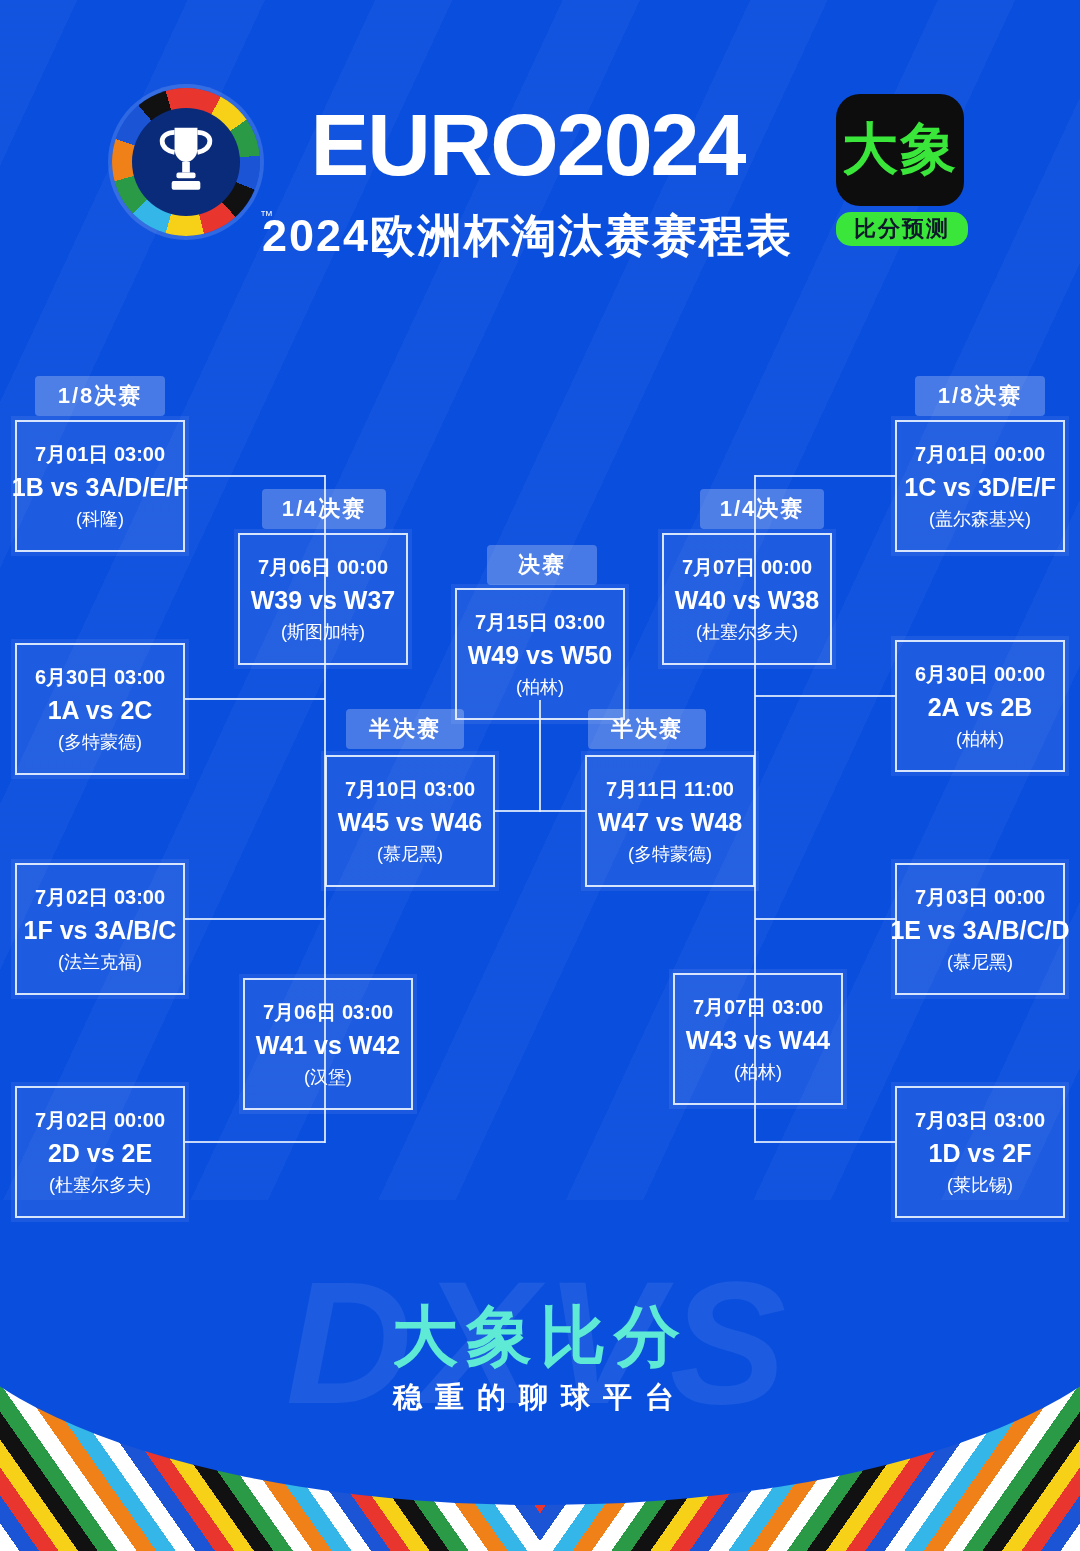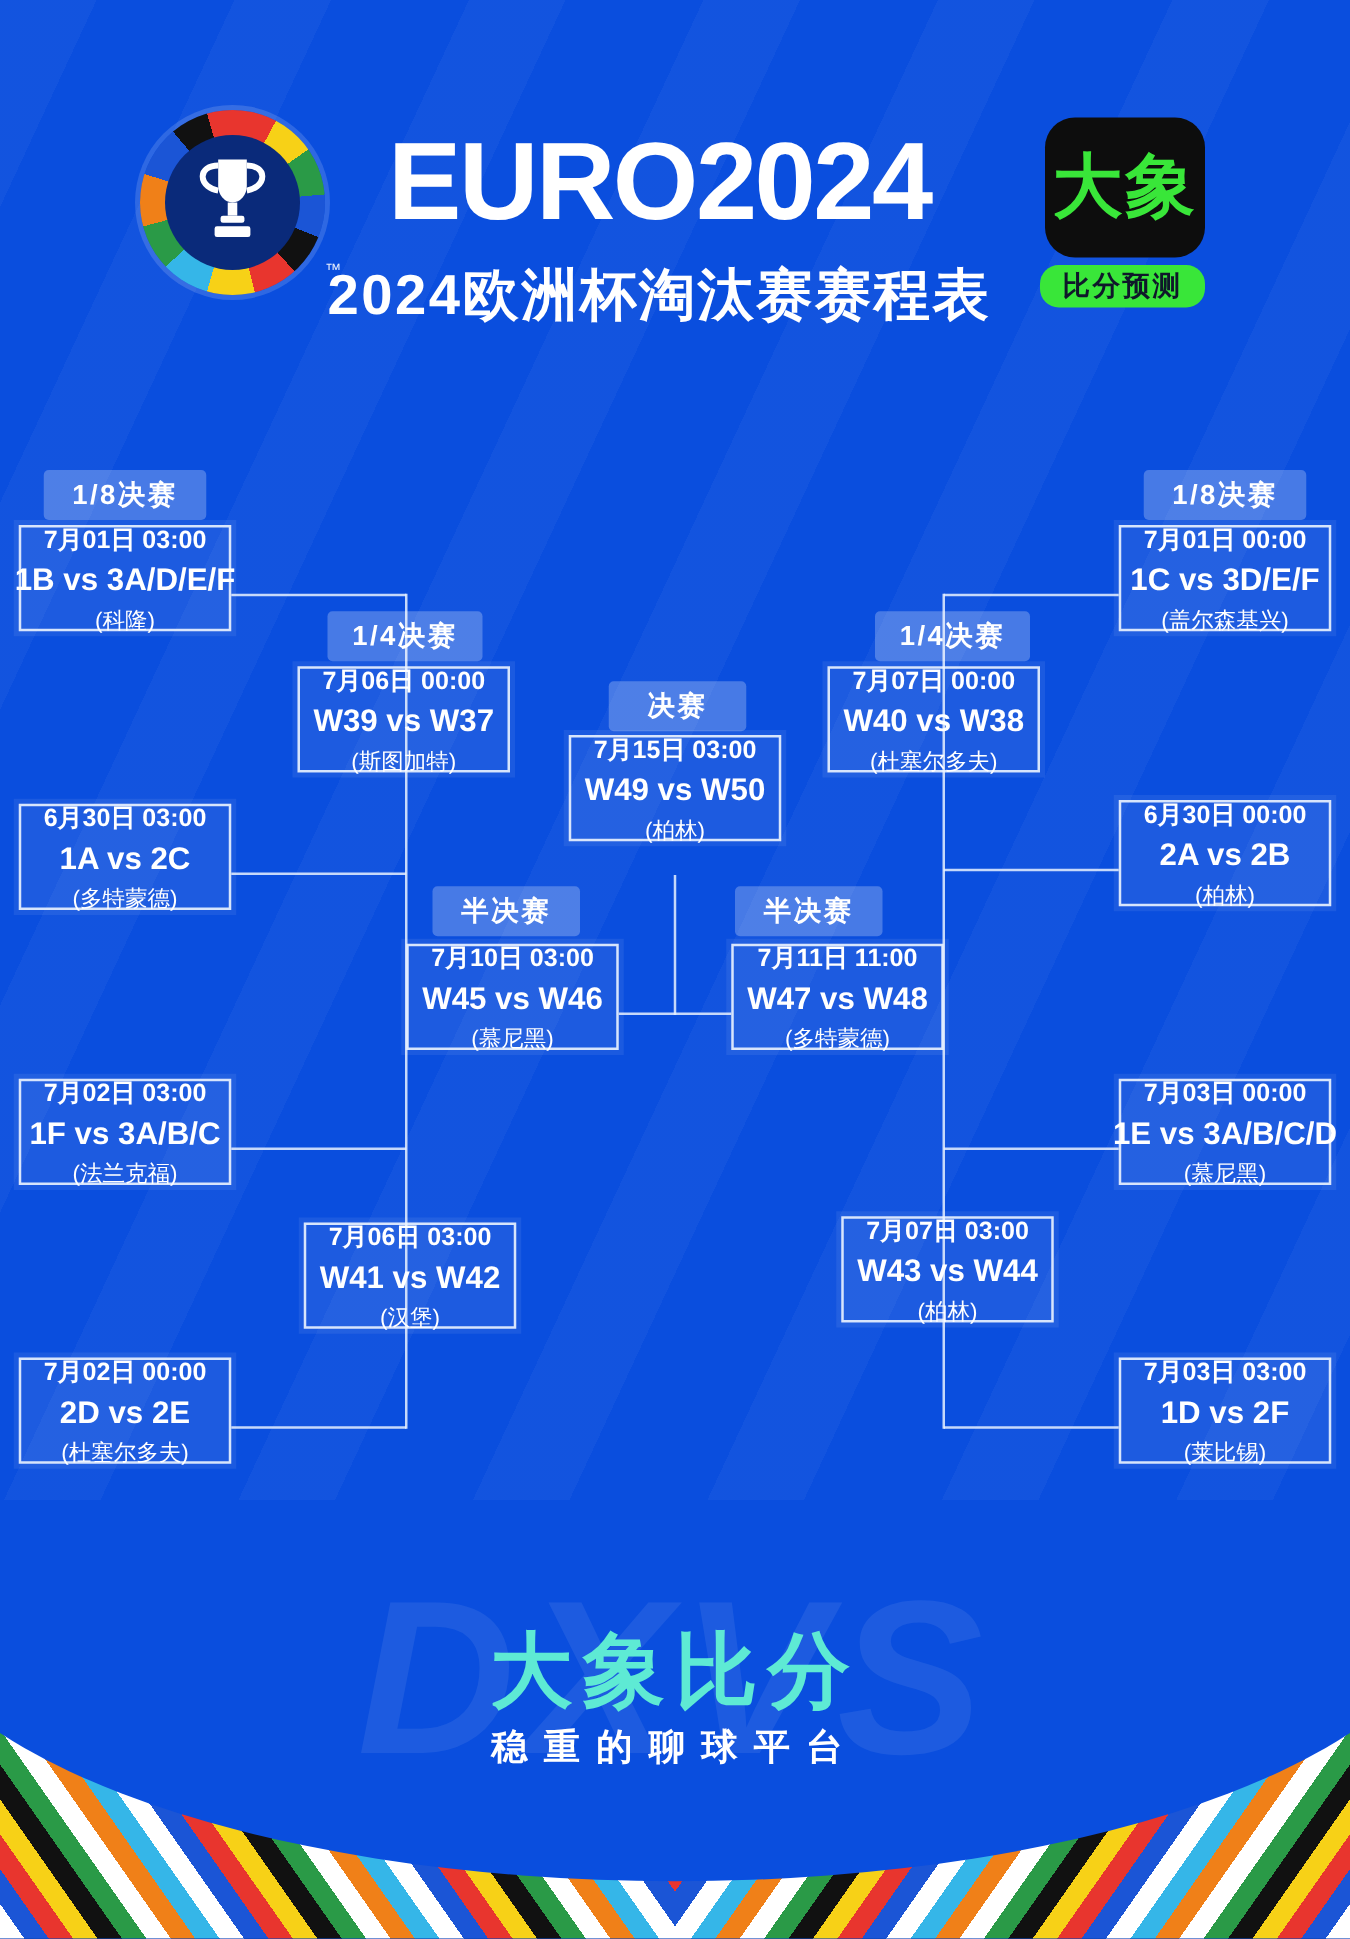--- a/index.html
+++ b/index.html
@@ -31,37 +31,37 @@
   }
   .tm{position:absolute;left:114px;top:132px;font-size:13px;color:#fff;opacity:.9;}
   .main-title{
     position:absolute;left:255px;top:94px;width:545px;text-align:center;
     font-size:88px;font-weight:800;color:#fff;letter-spacing:-2px;white-space:nowrap;
   }
   .subtitle{
     position:absolute;left:255px;top:206px;width:545px;text-align:center;
     font-size:45px;font-weight:700;color:#fff;letter-spacing:2px;white-space:nowrap;
   }
-  .badge{position:absolute;left:836px;top:94px;width:128px;display:flex;flex-direction:column;align-items:flex-end;}
+  .badge{position:absolute;left:836px;top:94px;width:128px;display:flex;flex-direction:column;align-items:flex-start;}
   .badge-top{
     width:128px;height:112px;background:#0d0d0d;border-radius:24px;
     display:flex;align-items:center;justify-content:center;
     color:#39e639;font-size:56px;font-weight:800;letter-spacing:2px;
   }
   .badge-bottom{
     margin-top:6px;min-width:116px;height:34px;background:#39e639;border-radius:15px;
     display:flex;align-items:center;justify-content:center;
     color:#0f172a;font-size:22px;font-weight:800;letter-spacing:2px;padding:0 8px;
   }
 
   
   .bracket{position:absolute;inset:0;z-index:4;}
   .cline{position:absolute;background:rgba(232,241,255,0.85);}
   .match{
-    position:absolute;width:170px;height:85px;
+    position:absolute;width:170px;height:132px;
     background:rgba(255,255,255,0.08);
     border:2px solid rgba(236,244,255,0.9);
     box-shadow:0 0 0 4px rgba(255,255,255,0.07);
     display:flex;flex-direction:column;justify-content:center;align-items:center;gap:5px;
     color:#fff;text-align:center;box-sizing:border-box;
   }
   .match .date{font-size:20px;font-weight:700;white-space:nowrap;}
   .match .teams{font-size:25px;font-weight:800;white-space:nowrap;}
   .match .venue{font-size:18px;font-weight:400;white-space:nowrap;}
   .pill{

